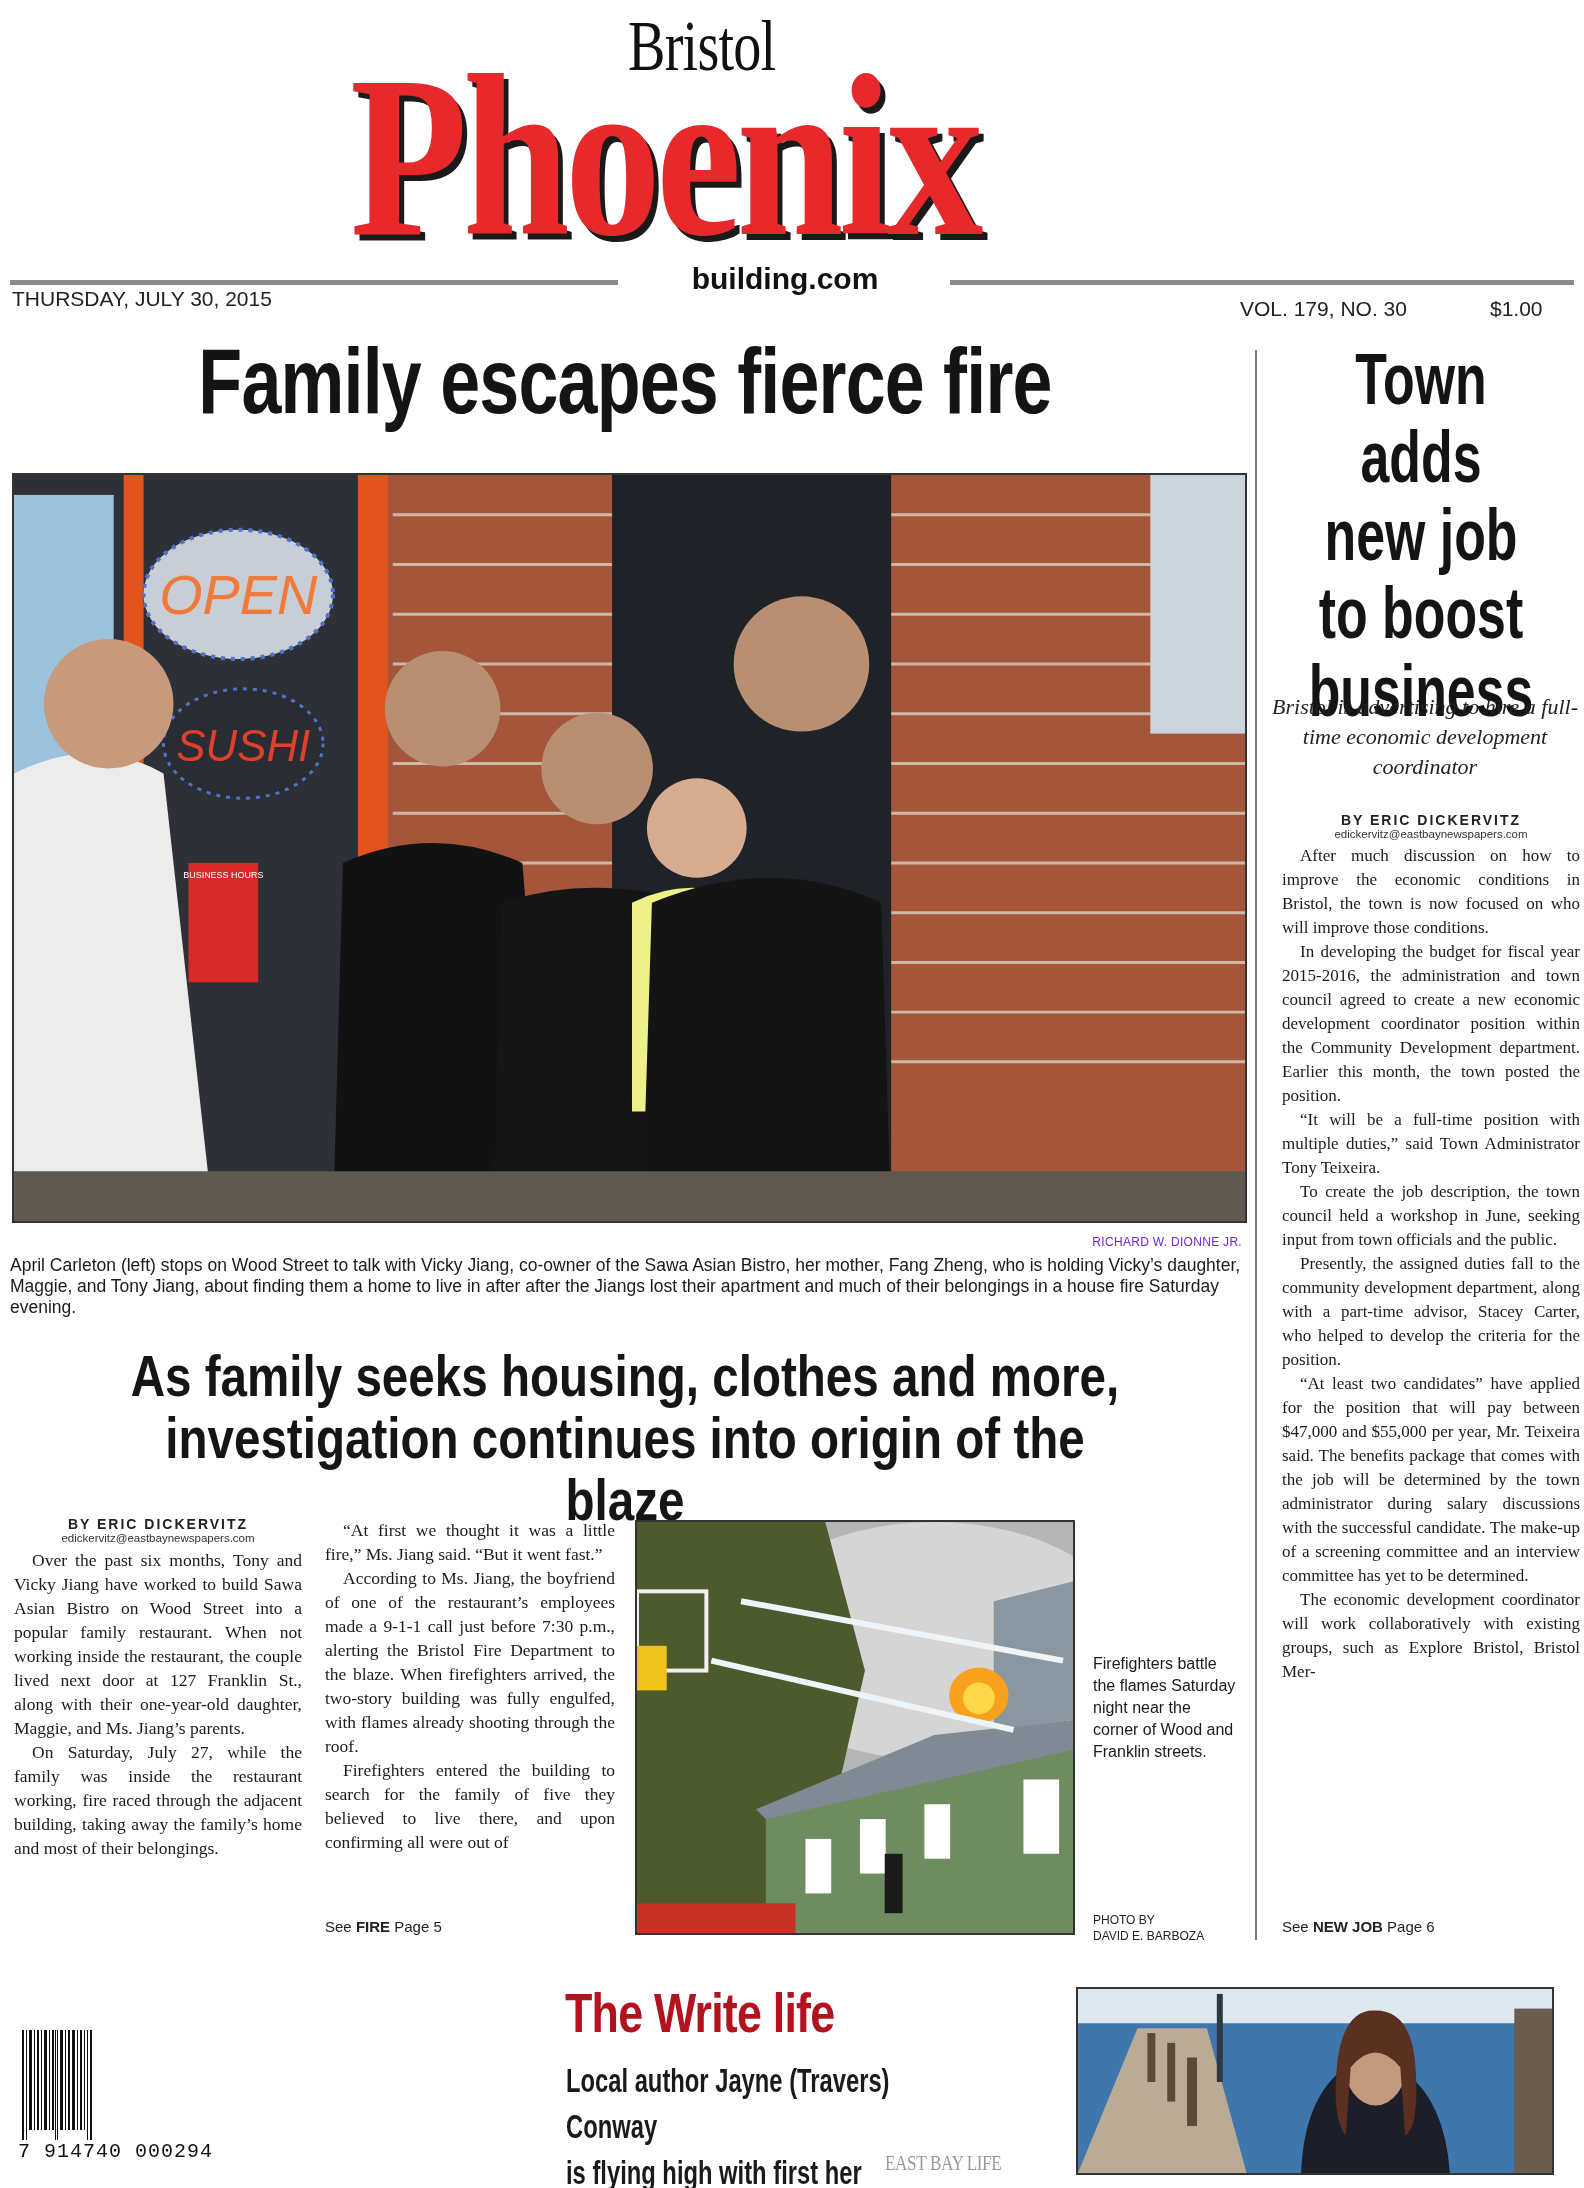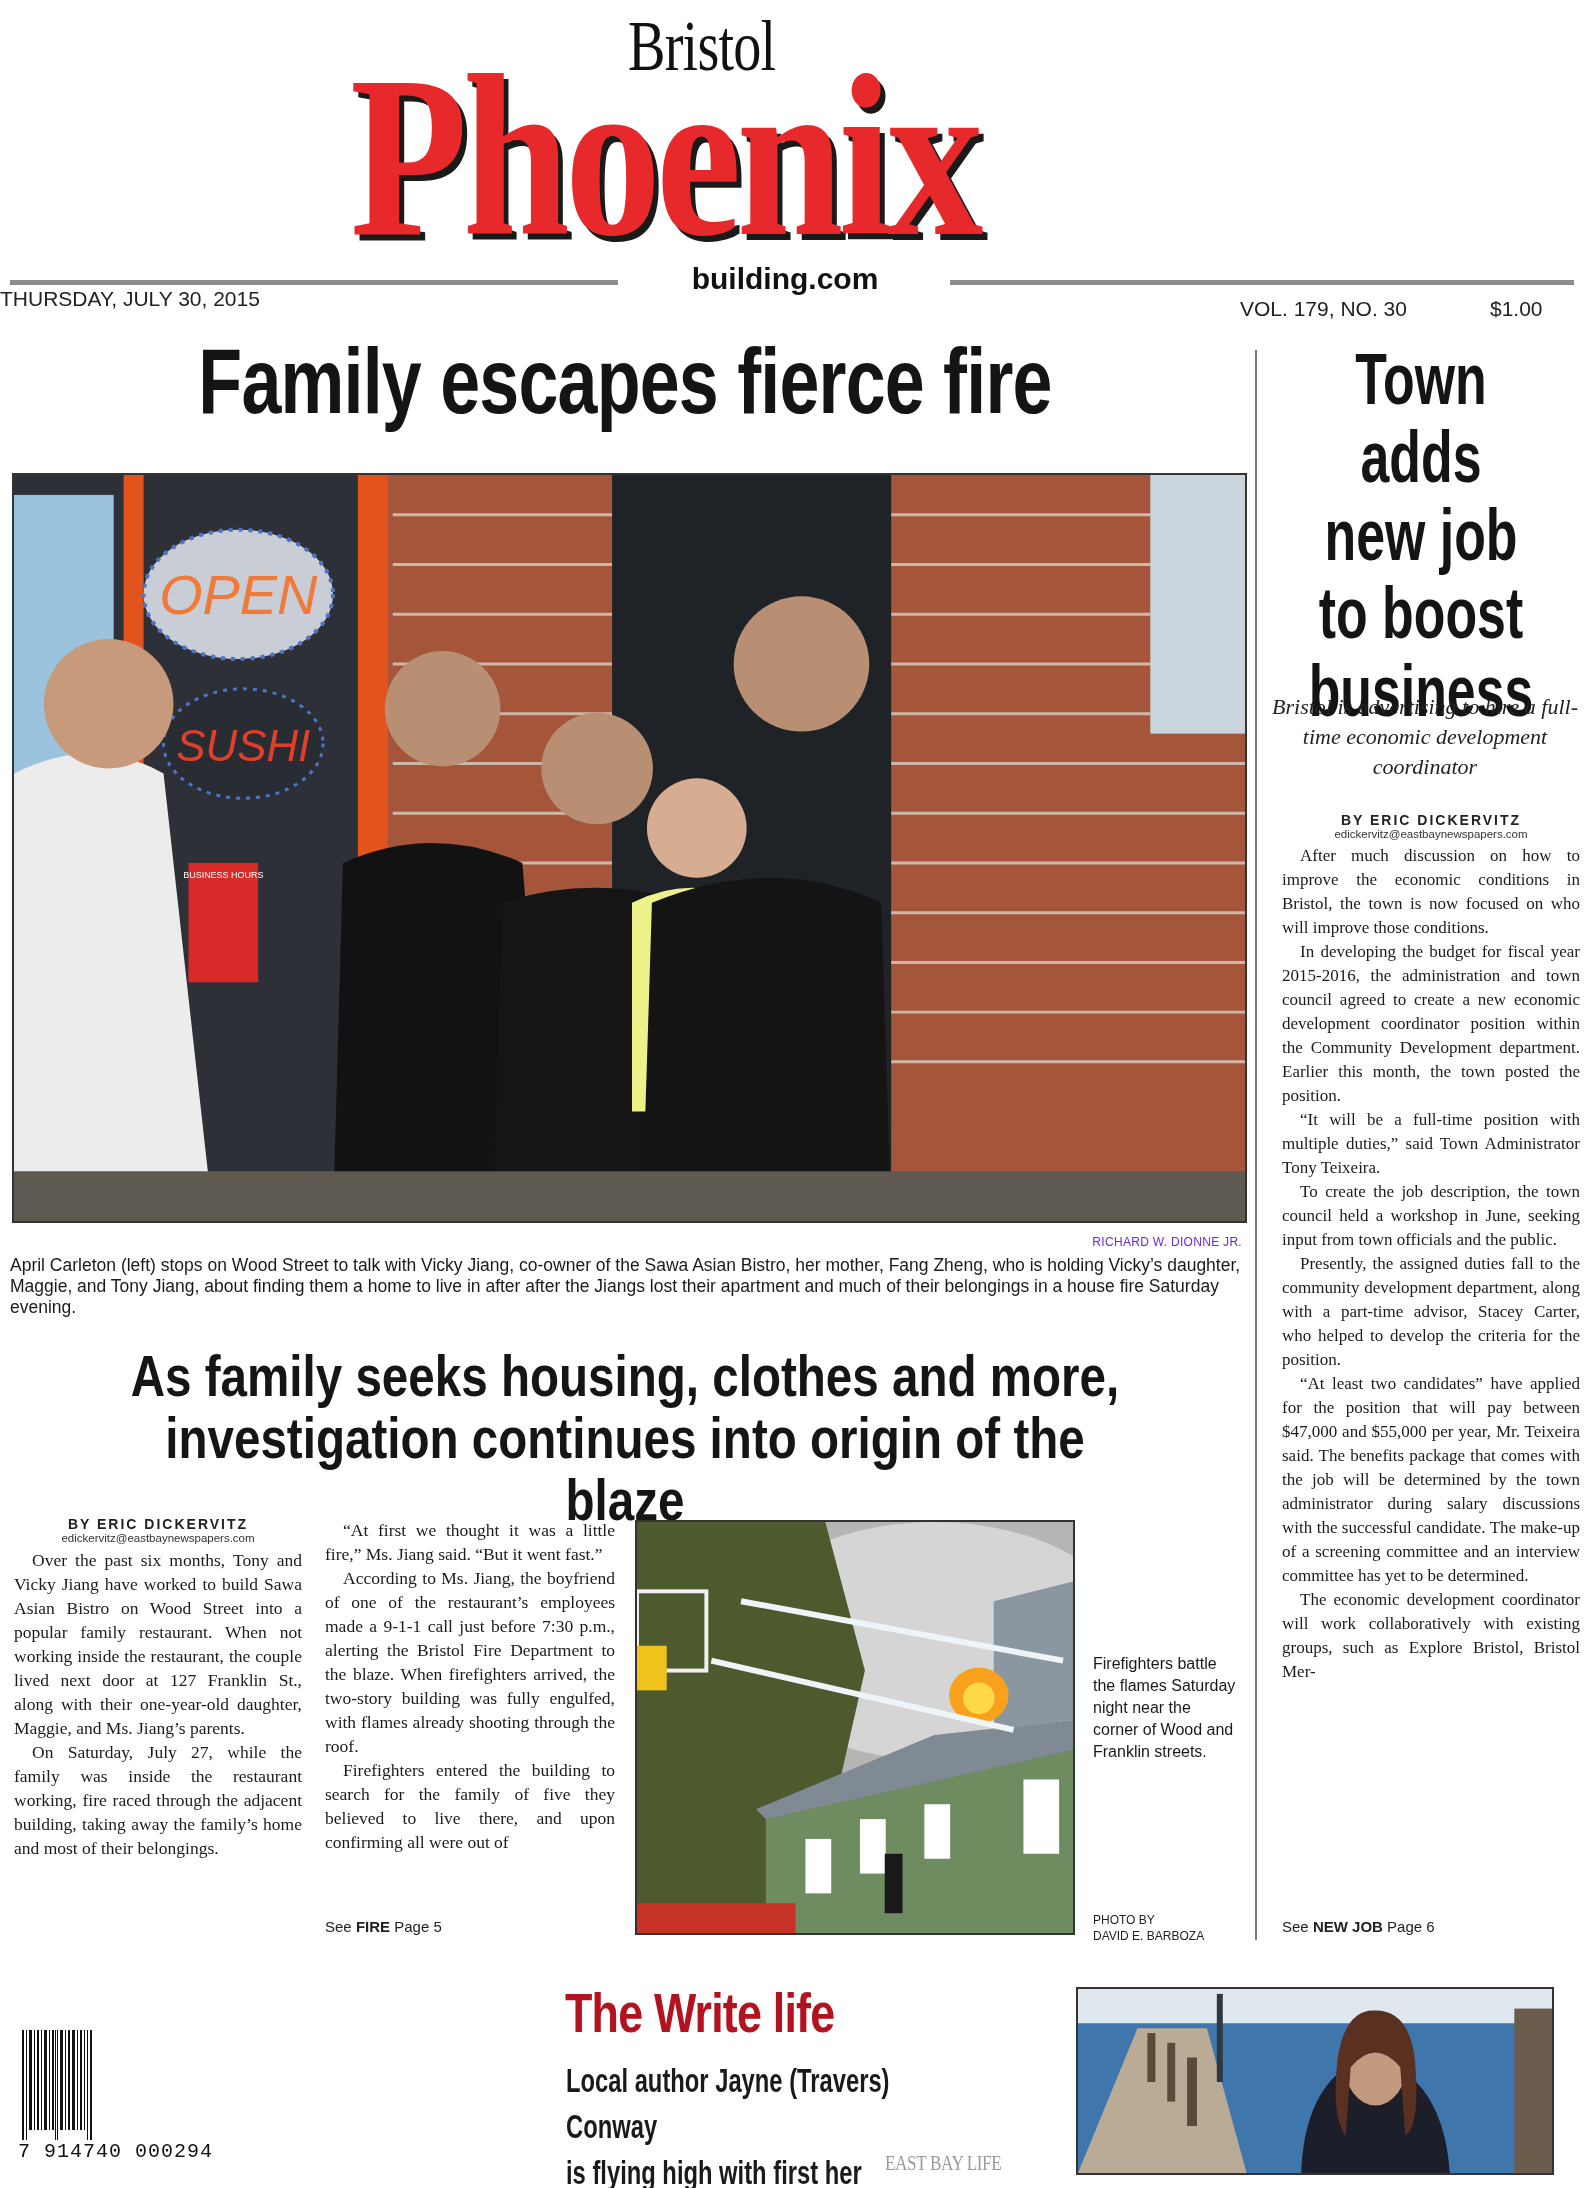--- a/index.html
+++ b/index.html
@@ -20,21 +20,21 @@
     text-shadow: 6px 6px 0 #1a1a1a;
     transform: scaleX(0.83); transform-origin: left top;
   }
   .rule-left  { position: absolute; left: 10px;  top: 280px; width: 608px; height: 5px; background: #8c8c8c; }
   .rule-right { position: absolute; left: 950px; top: 280px; width: 624px; height: 5px; background: #8c8c8c; }
   .mast-url {
     position: absolute; left: 655px; top: 262px; width: 260px; text-align: center;
     font-family: "Liberation Sans", sans-serif; font-weight: bold; font-size: 30px; color: #111;
   }
   .mast-date {
-    position: absolute; left: 0; top: 287px;
+    position: absolute; left: 12px; top: 287px;
     font-family: "Liberation Sans", sans-serif; font-size: 21px; color: #222;
   }
   .mast-vol {
     position: absolute; left: 1240px; top: 297px;
     font-family: "Liberation Sans", sans-serif; font-size: 21px; color: #222;
   }
   .mast-price {
     position: absolute; left: 1490px; top: 297px;
     font-family: "Liberation Sans", sans-serif; font-size: 21px; color: #222;
   }

